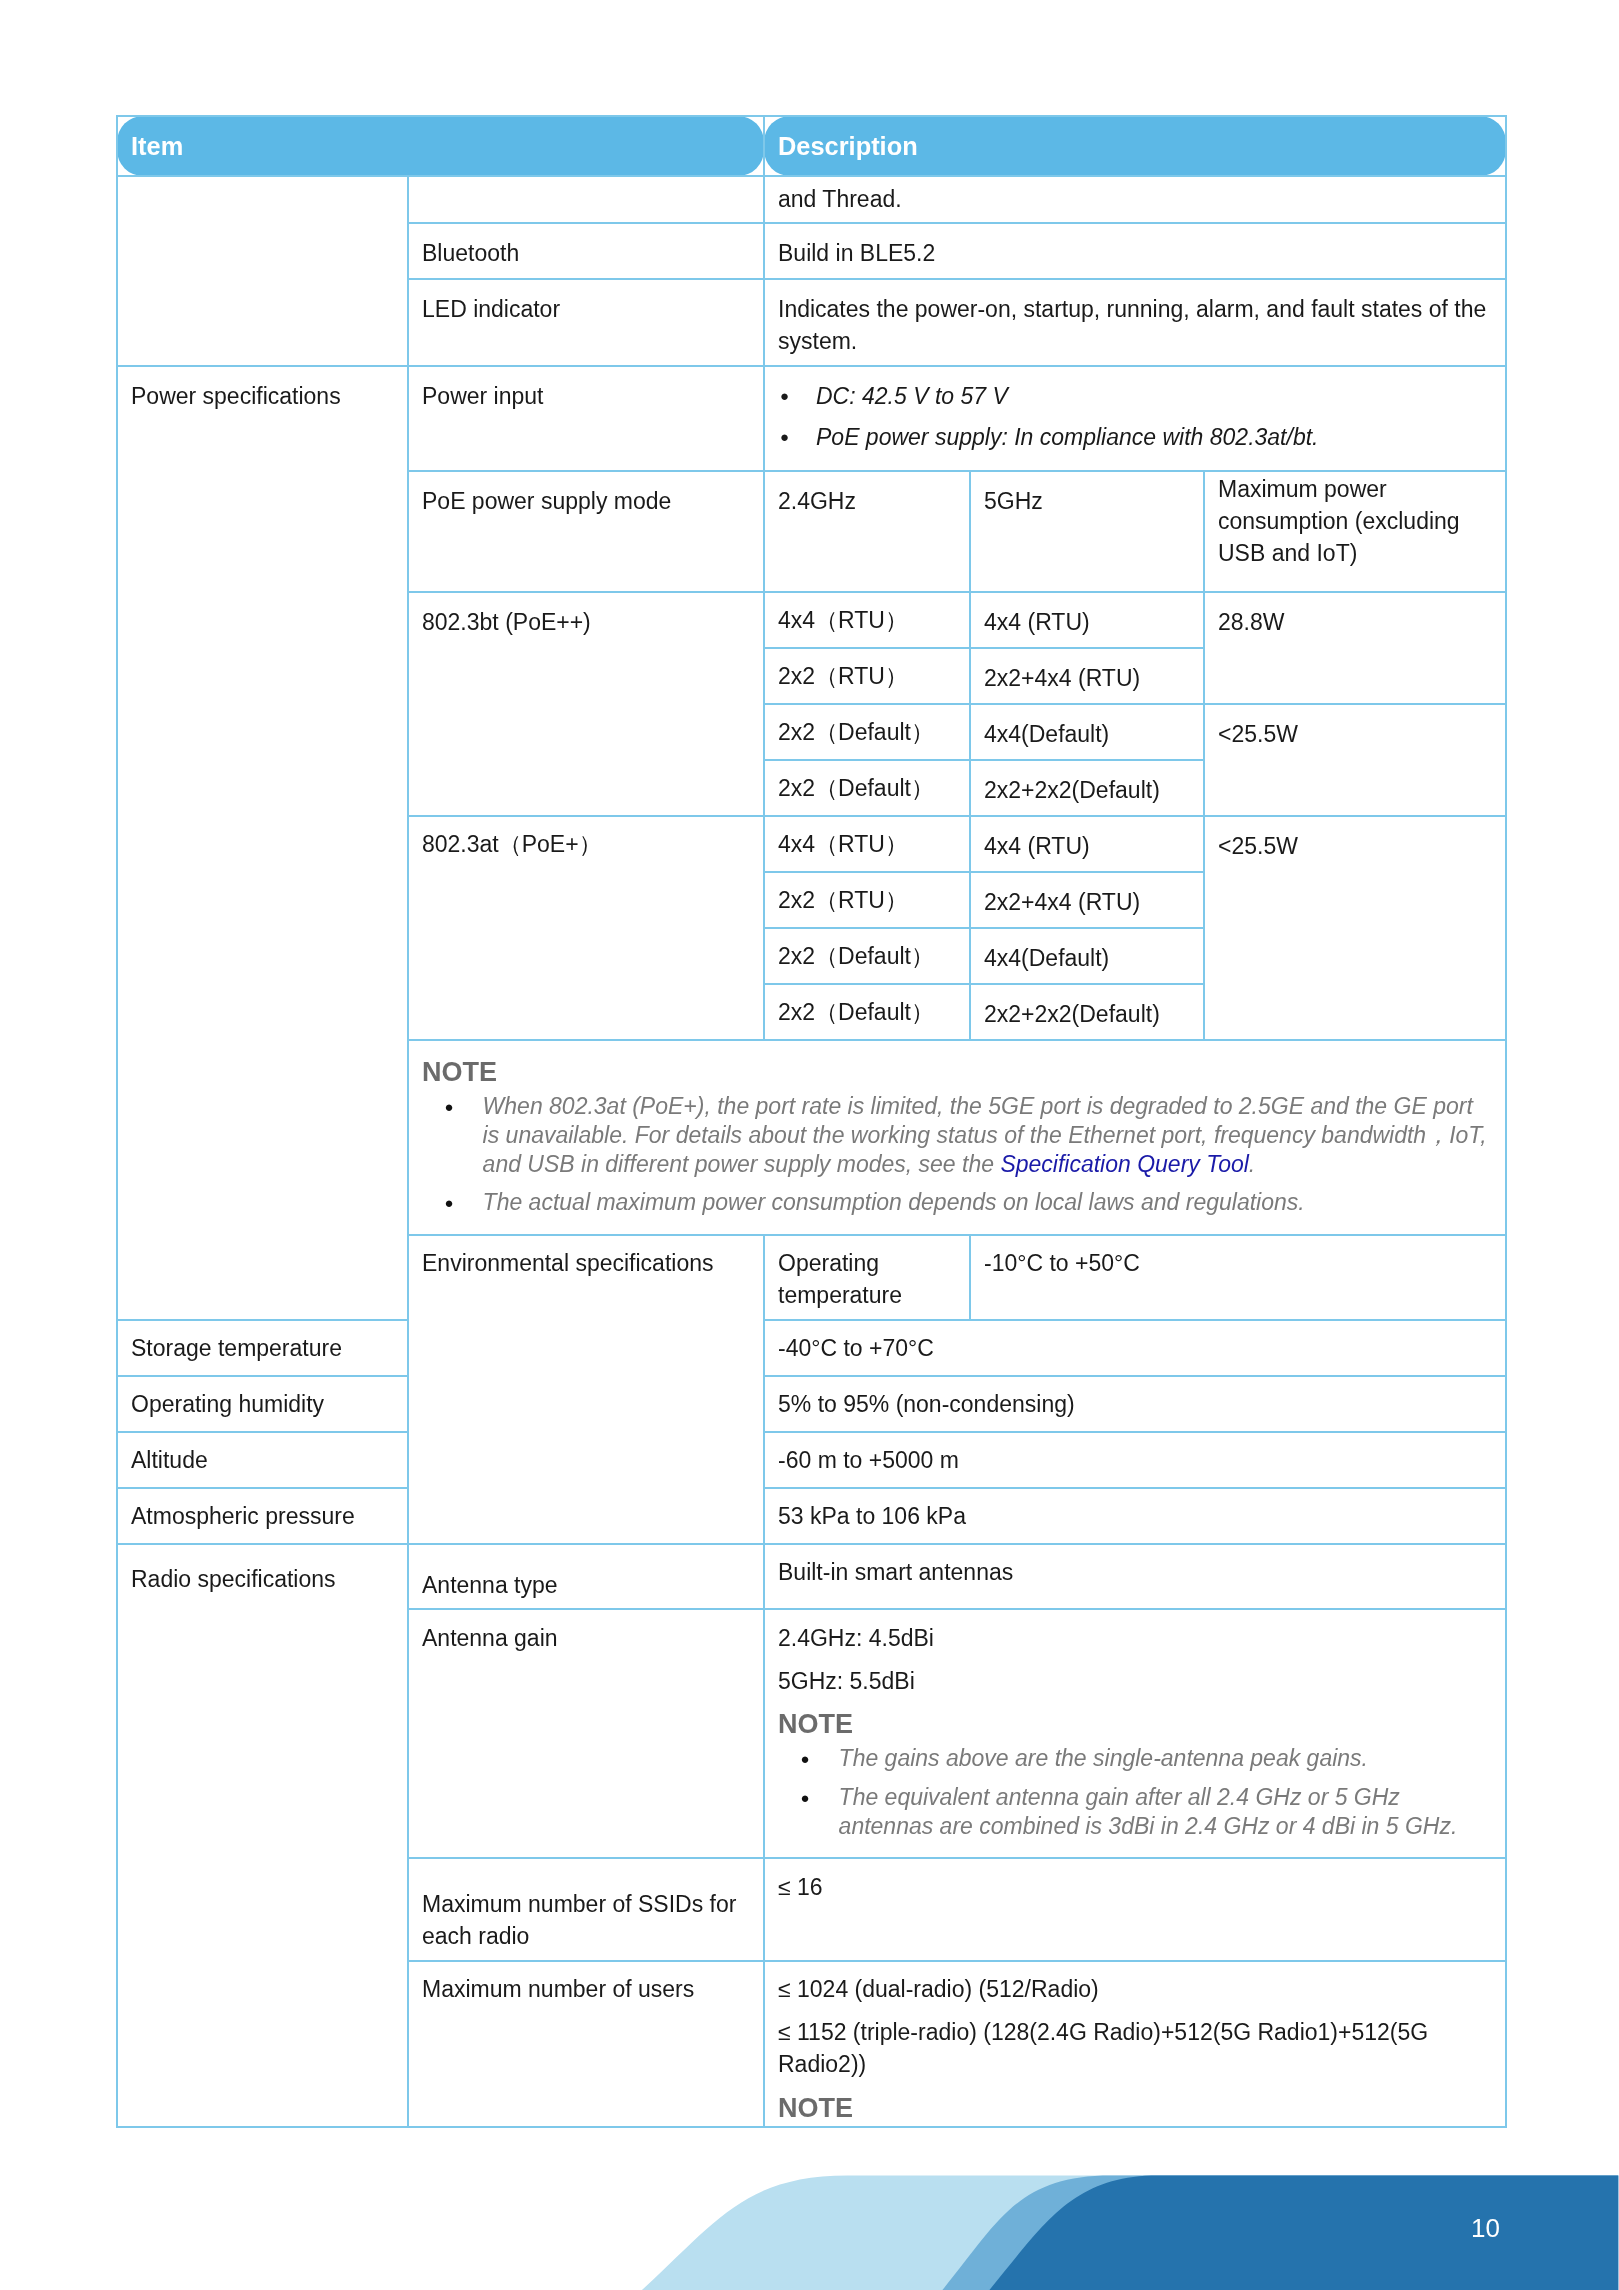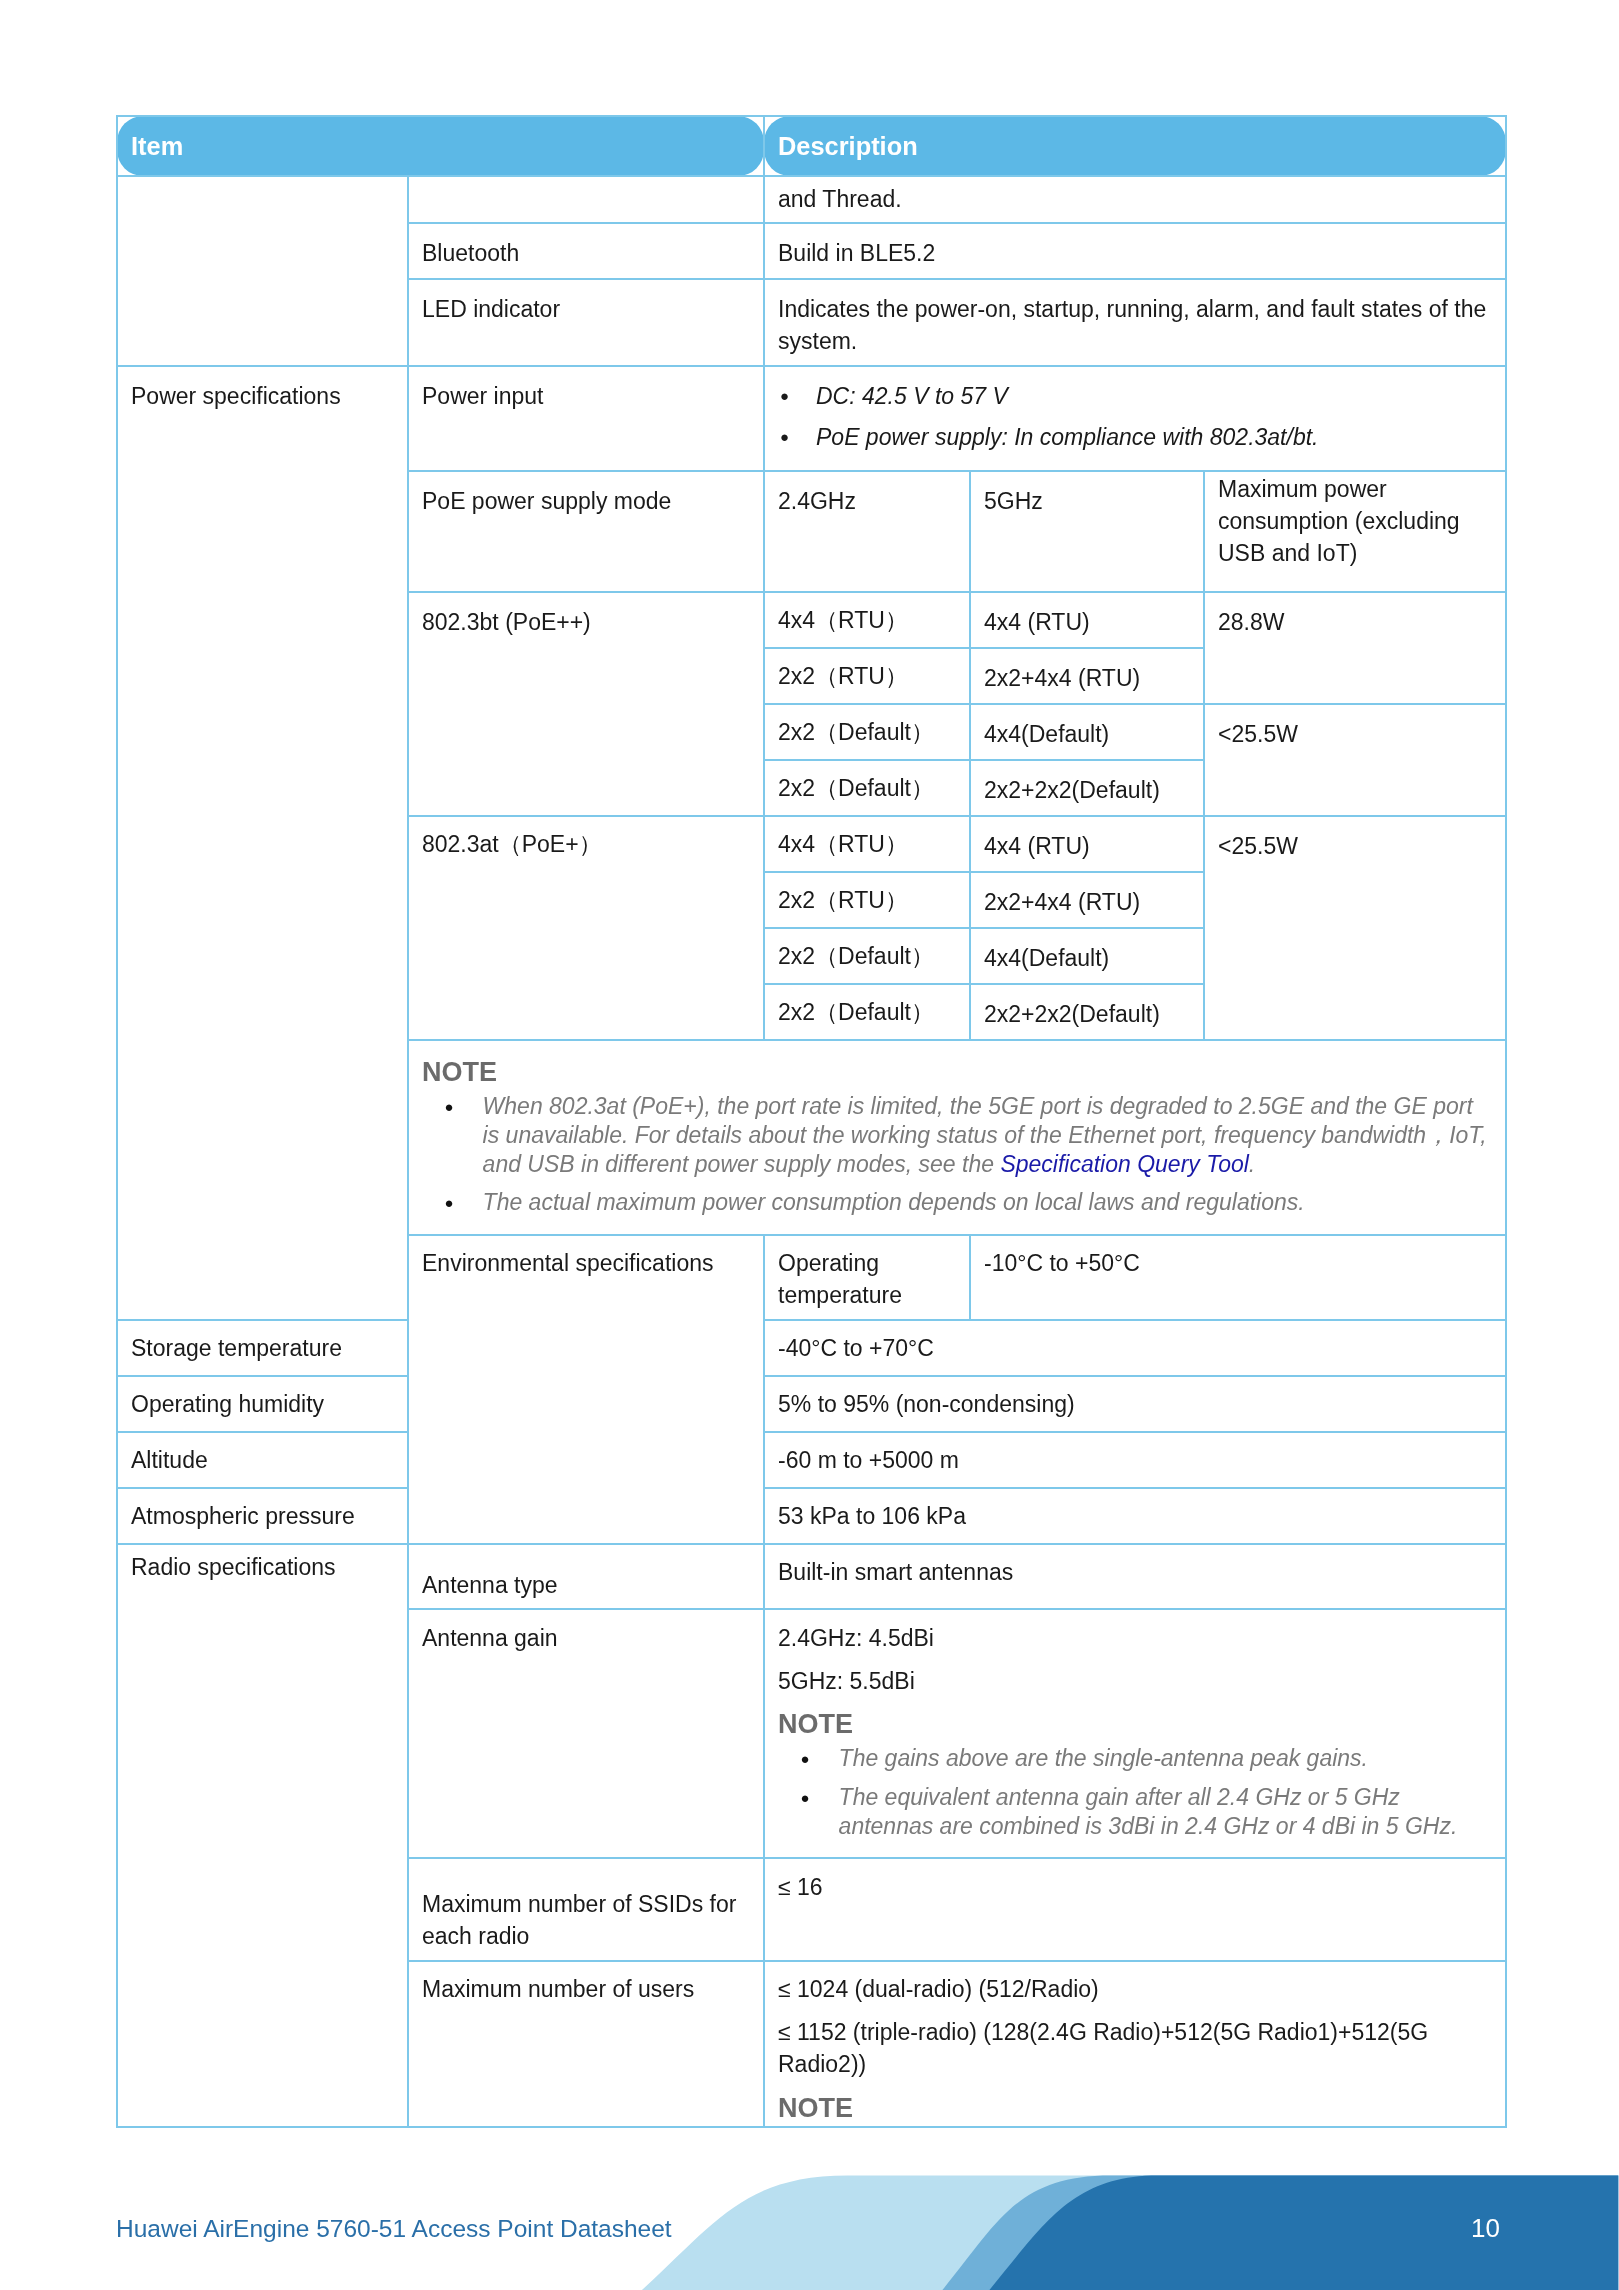--- a/index.html
+++ b/index.html
@@ -136,21 +136,21 @@
   <tr style="height:56px">
     <td style="padding-top:11.3px">Altitude</td>
     <td colspan="3" style="padding-top:11.3px">-60 m to +5000 m</td>
   </tr>
   <tr style="height:56px">
     <td style="padding-top:11.3px">Atmospheric pressure</td>
     <td colspan="3" style="padding-top:11.3px">53 kPa to 106 kPa</td>
   </tr>
 
   <tr style="height:56px">
-    <td rowspan="4" style="padding-top:6px">Radio specifications</td>
+    <td rowspan="4" style="padding-top:18px">Radio specifications</td>
     <td style="padding-top:24px">Antenna type</td>
     <td colspan="3" style="padding-top:11.3px">Built-in smart antennas</td>
   </tr>
   <tr>
     <td style="padding-top:11.3px">Antenna gain</td>
     <td colspan="3" style="padding-top:11.3px">
       <p class="line">2.4GHz: 4.5dBi</p>
       <p class="line">5GHz: 5.5dBi</p>
       <div class="note-title">NOTE</div>
       <ul class="note-list">
@@ -172,17 +172,16 @@
     </td>
   </tr>
 </tbody>
     </table>
 
 <svg class="wave" width="1620" height="125" viewBox="0 0 1720 133">
   <path d="M680 133 C760 60, 790 10, 900 10 L1720 10 L1720 133 Z" fill="#b9dff0"></path>
   <path d="M1000 133 C1060 60, 1080 10, 1180 10 L1720 10 L1720 133 Z" fill="#6fb0d8"></path>
   <path d="M1050 133 C1110 60, 1140 10, 1230 10 L1720 10 L1720 133 Z" fill="#2573ad"></path>
 </svg>
-<div class="footer-text">Huawei AirEngine 5760-51 Access Point Datasheet</div>
 <div class="page-num">10</div>
 
 </div>
 
 
 </body></html>

